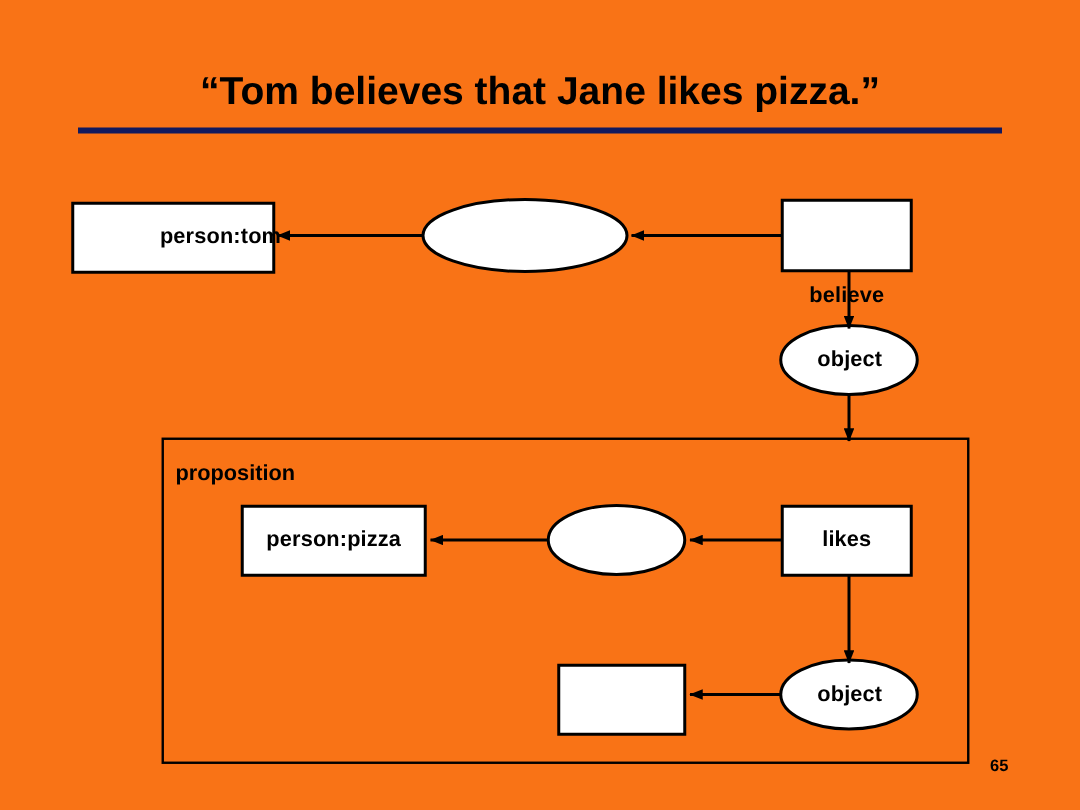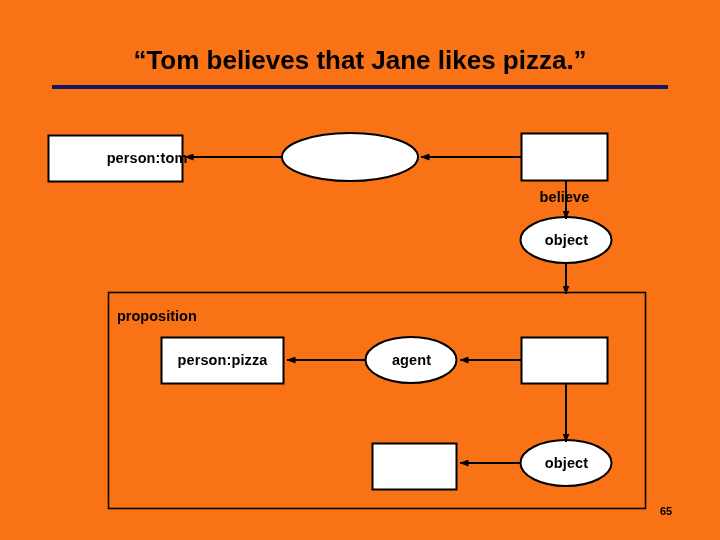--- a/index.html
+++ b/index.html
@@ -150,22 +150,22 @@
 
   <div class="node-label" style="left:60px; top:135px; width:134px; height:46px;margin-left:20px;">person:tom</div>
 
 
   <div class="node-label" style="left:521px; top:133px; width:87px; height:48px;margin-top:40px;">believe</div>
 
   <div class="node-label ellipse-label" style="left:521px; top:217px; width:91px; height:46px;">object</div>
 
   <div class="node-label" style="left:161px; top:337px; width:123px; height:46px;">person:pizza</div>
 
-  <div class="node-label ellipse-label" style="left:366px; top:337px; width:91px; height:46px;">agent</div>
 
+  <div class="node-label" style="left:521px; top:337px; width:87px; height:46px;">likes</div>
 
 
   <div class="node-label ellipse-label" style="left:521px; top:440px; width:91px; height:46px;">object</div>
 
   <div id="proposition-label">proposition</div>
 
   <div id="page-number">65</div>
 
 </div>
 

